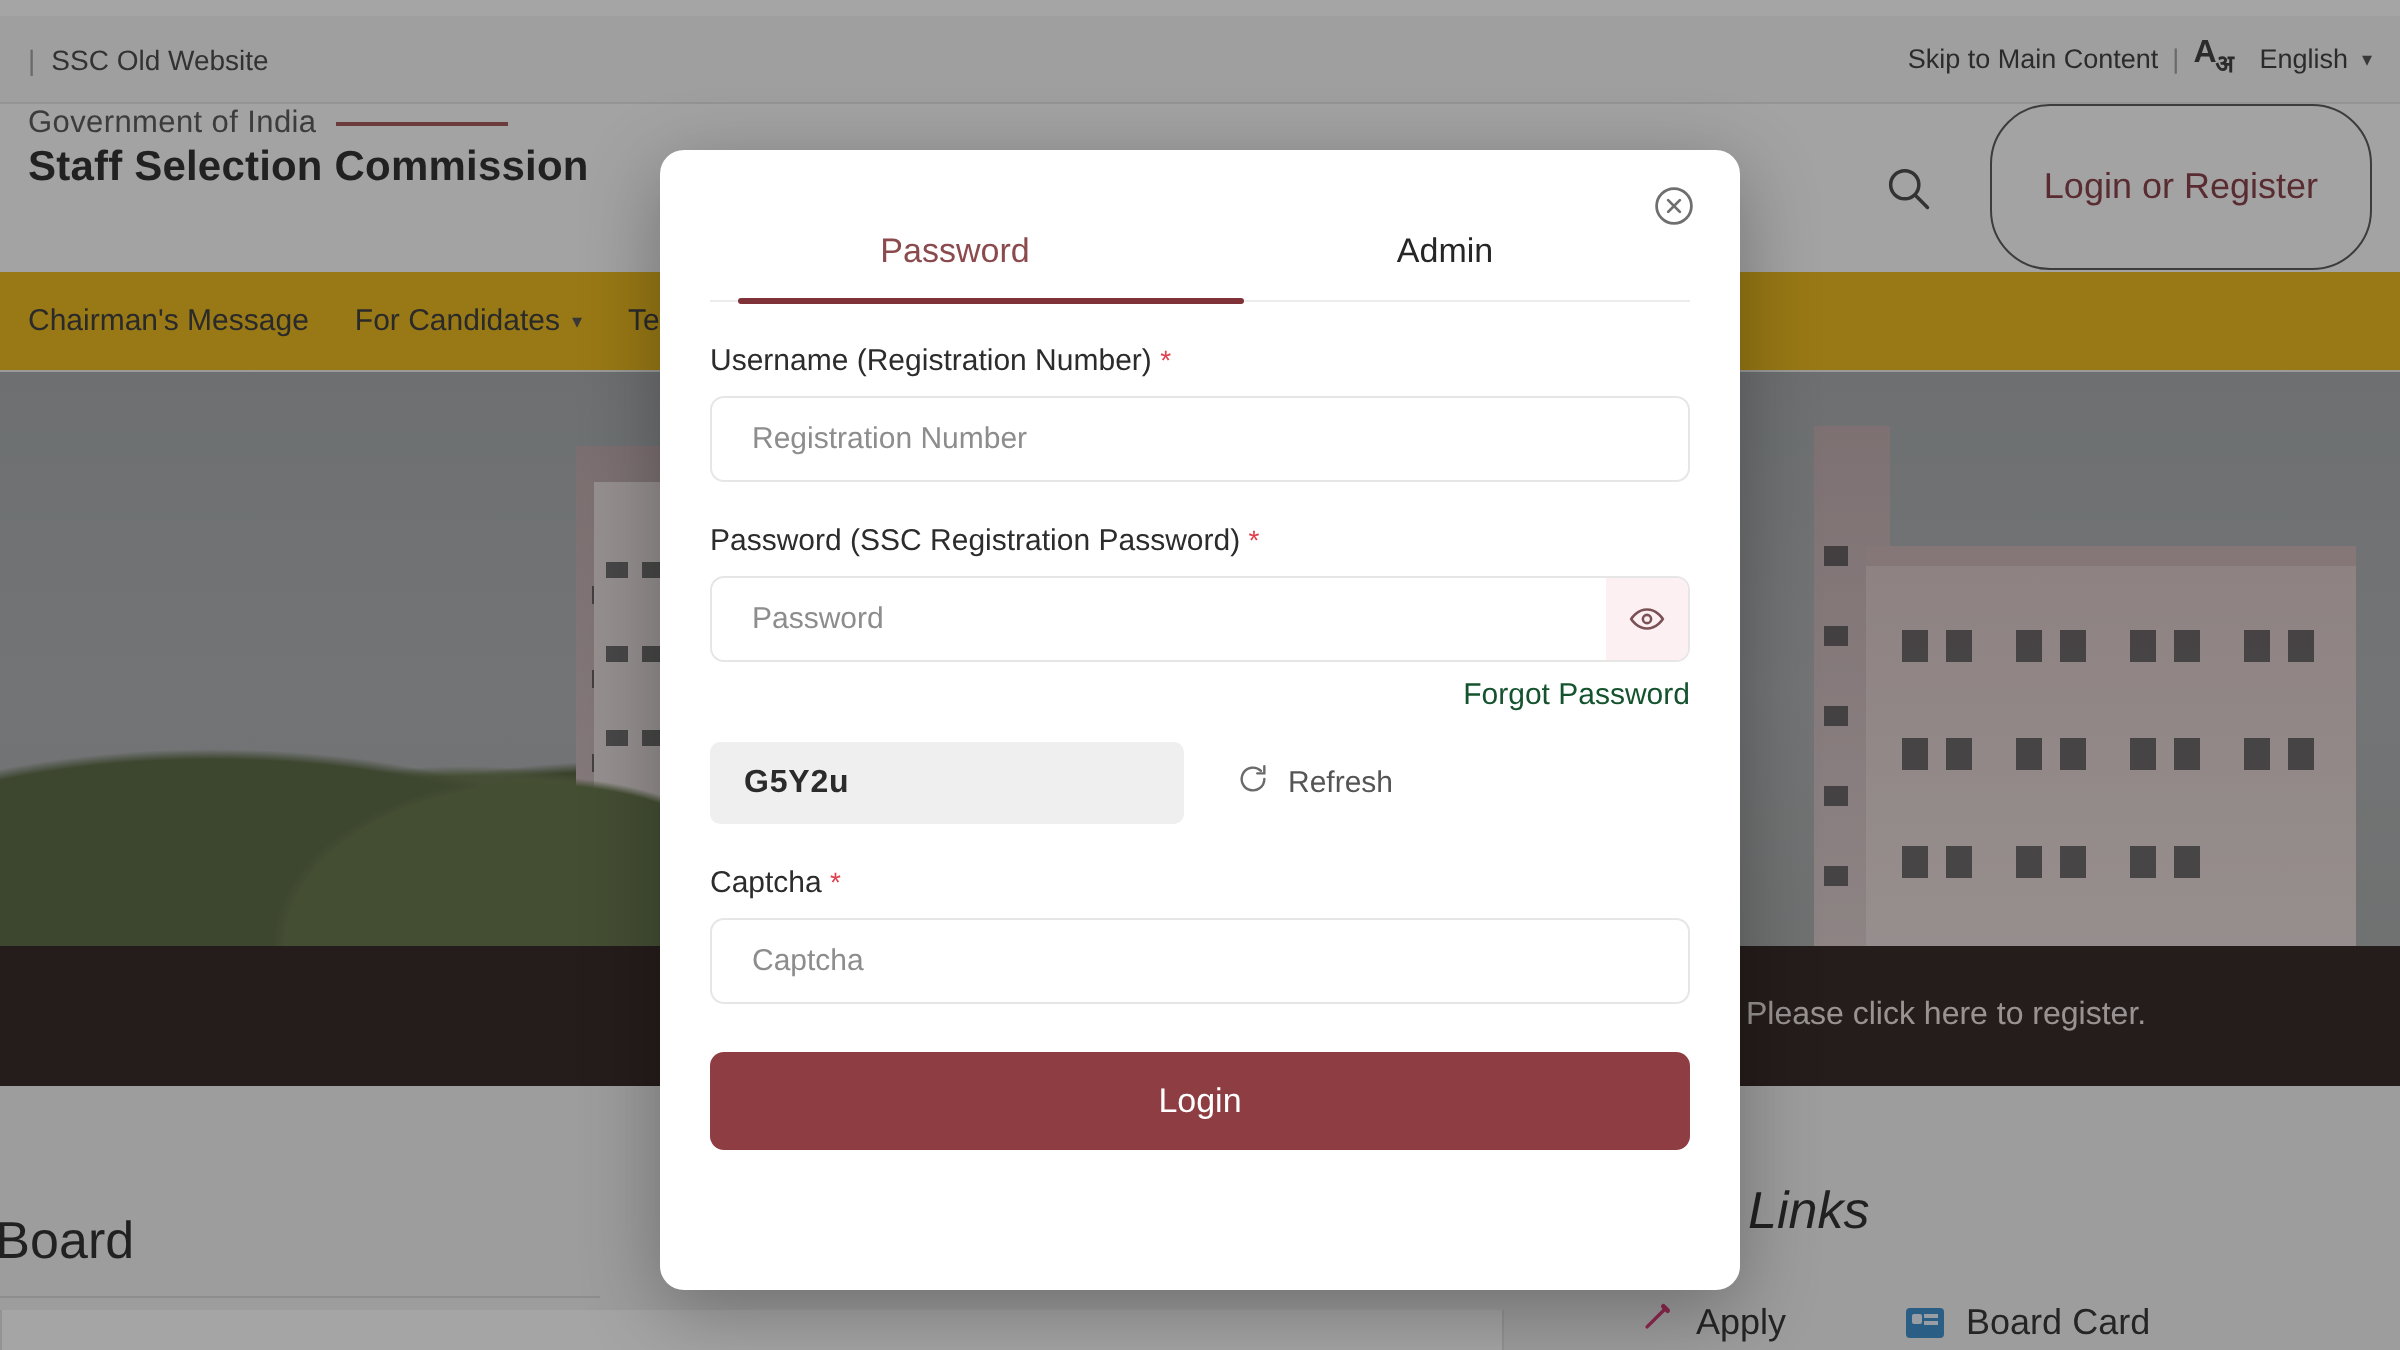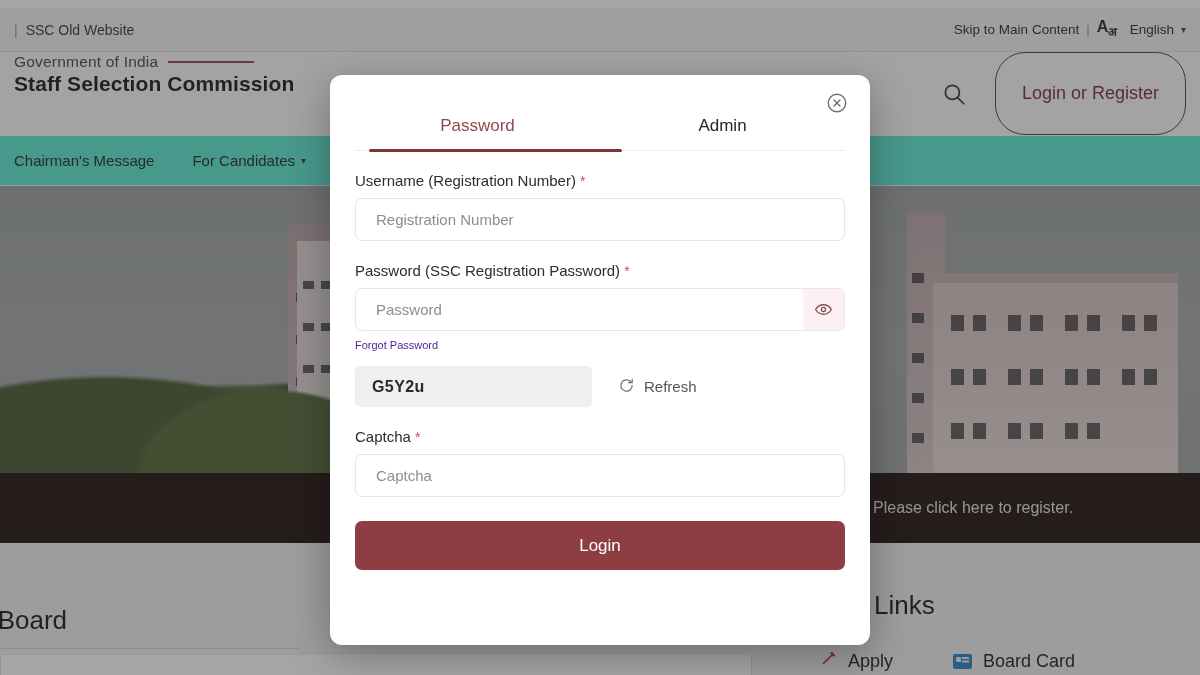--- a/index.html
+++ b/index.html
@@ -105,25 +105,25 @@
     color: #7d2f38;
     background: transparent;
     white-space: nowrap;
   }
 
   
   .navbar {
     position: absolute;
     top: 136px; left: 0; right: 0;
     height: 50px;
-    background: #5eead4;
+    background: #eab308;
     border-bottom: 1px solid #ececec;
     display: flex;
     align-items: center;
-    gap: 38px;
+    gap: 23px;
     padding: 0 14px;
     font-size: 15px;
     color: #2b2b2b;
     overflow: hidden;
   }
   .nav-item { display: flex; align-items: center; gap: 6px; white-space: nowrap; }
 
   
   .hero {
     position: absolute;
@@ -208,21 +208,21 @@
   }
   .notice-card {
     position: absolute;
     left: 0; top: 112px; width: 752px; height: 30px;
     border: 1px solid #e0e0e0; border-top: none;
     background: #fff;
   }
   .links-title {
     position: absolute;
     left: 874px; top: 47px;
-    font-size: 26px; color: #1c1c1c;
+    font-size: 26px; color: #1c1c1c; font-style: italic;
   }
   .quick-row {
     position: absolute;
     left: 820px; top: 107px;
     display: flex; align-items: center; gap: 60px;
   }
   .quick-item { display: flex; align-items: center; gap: 11px; font-size: 18px; color: #232323; }
   .pen-icon { display: block; }
   .card-icon {
     width: 19px; height: 15px; border-radius: 2px;
@@ -310,23 +310,23 @@
     right: 1px; top: 1px;
     width: 41px; height: 41px;
     background: #fdf0f2;
     border-radius: 0 6px 6px 0;
     display: flex; align-items: center; justify-content: center;
     cursor: pointer;
   }
 
   .forgot {
     display: block;
-    text-align: left;
-    font-size: 11px;
-    color: #4c1d95;
+    text-align: right;
+    font-size: 15px;
+    color: #14532d;
     margin-top: 8px;
     text-decoration: none;
   }
 
   .captcha-row {
     display: flex;
     align-items: center;
     margin-top: 15px;
   }
   .captcha-box {

